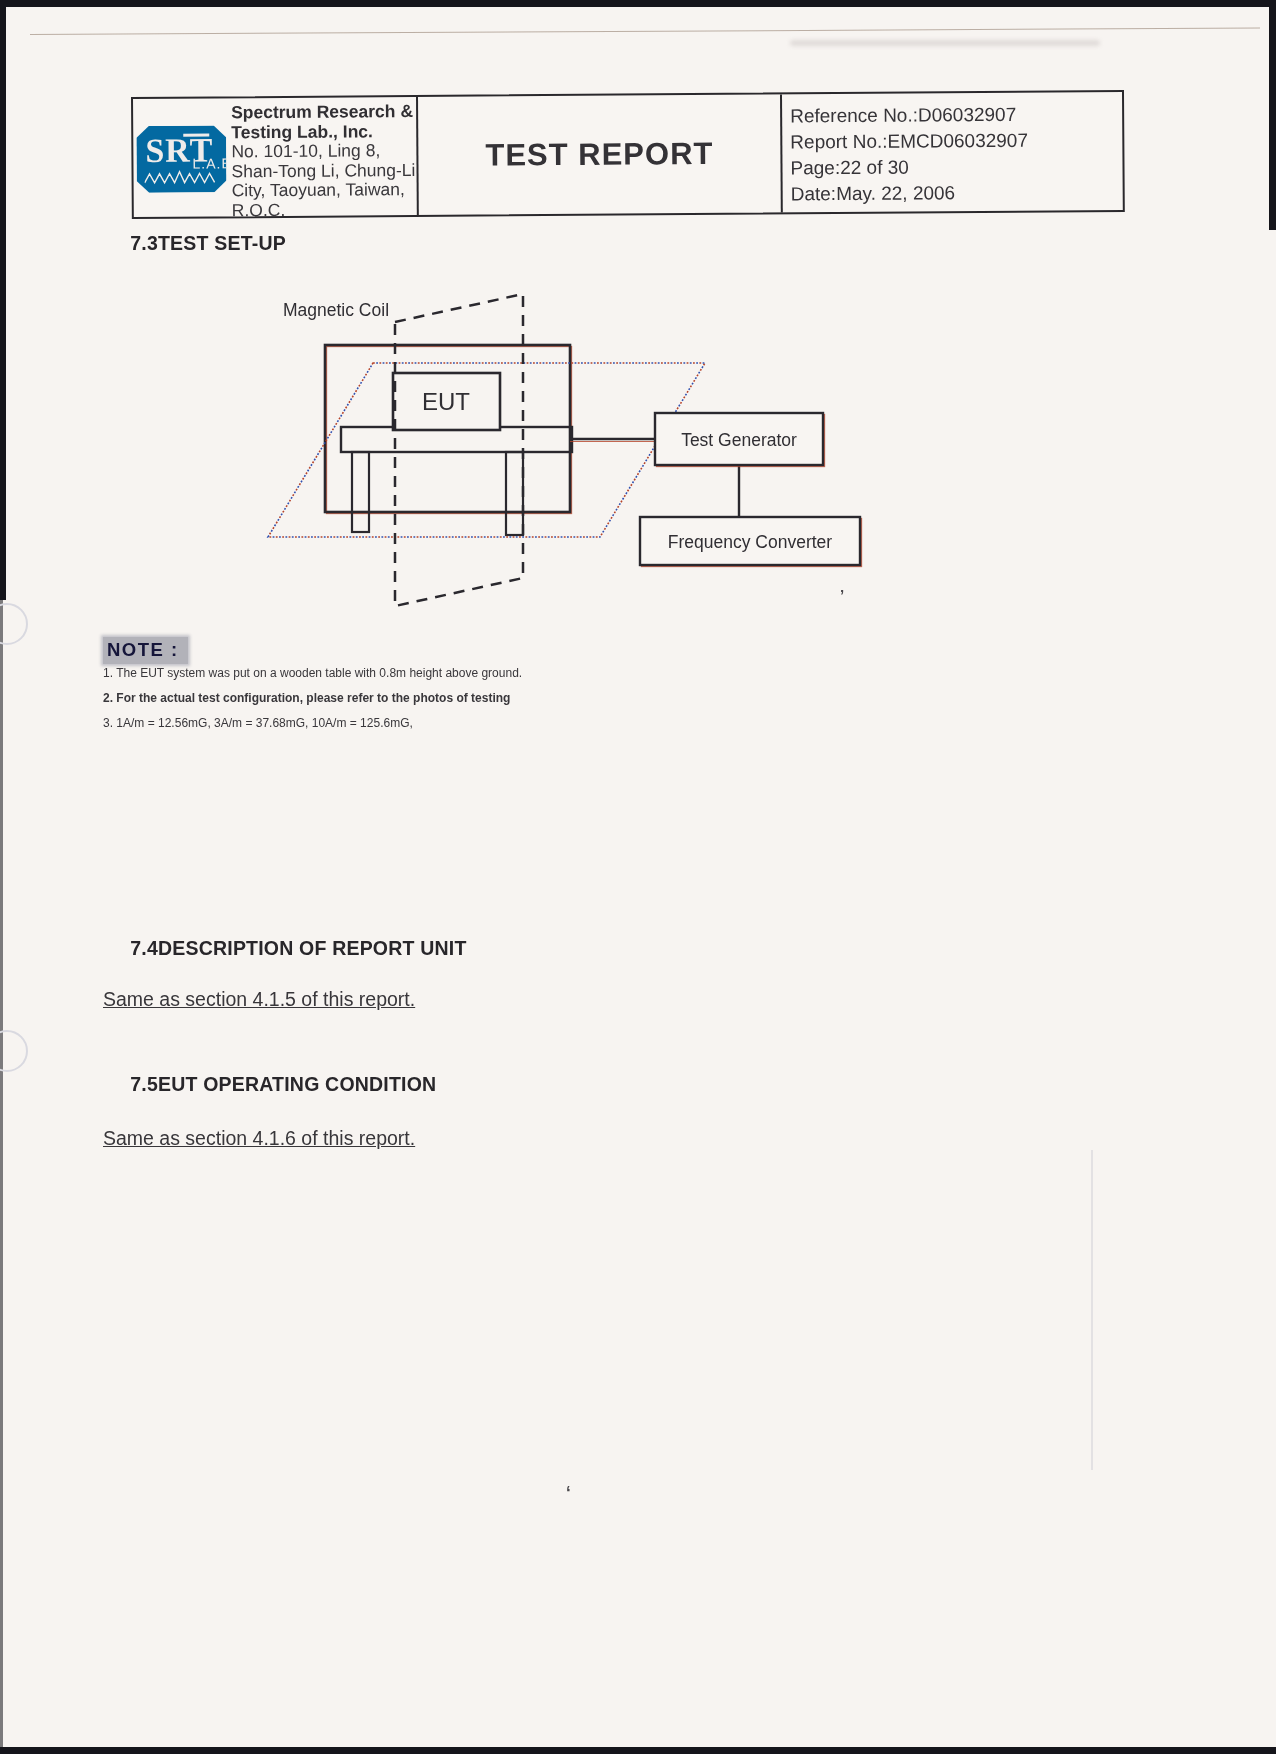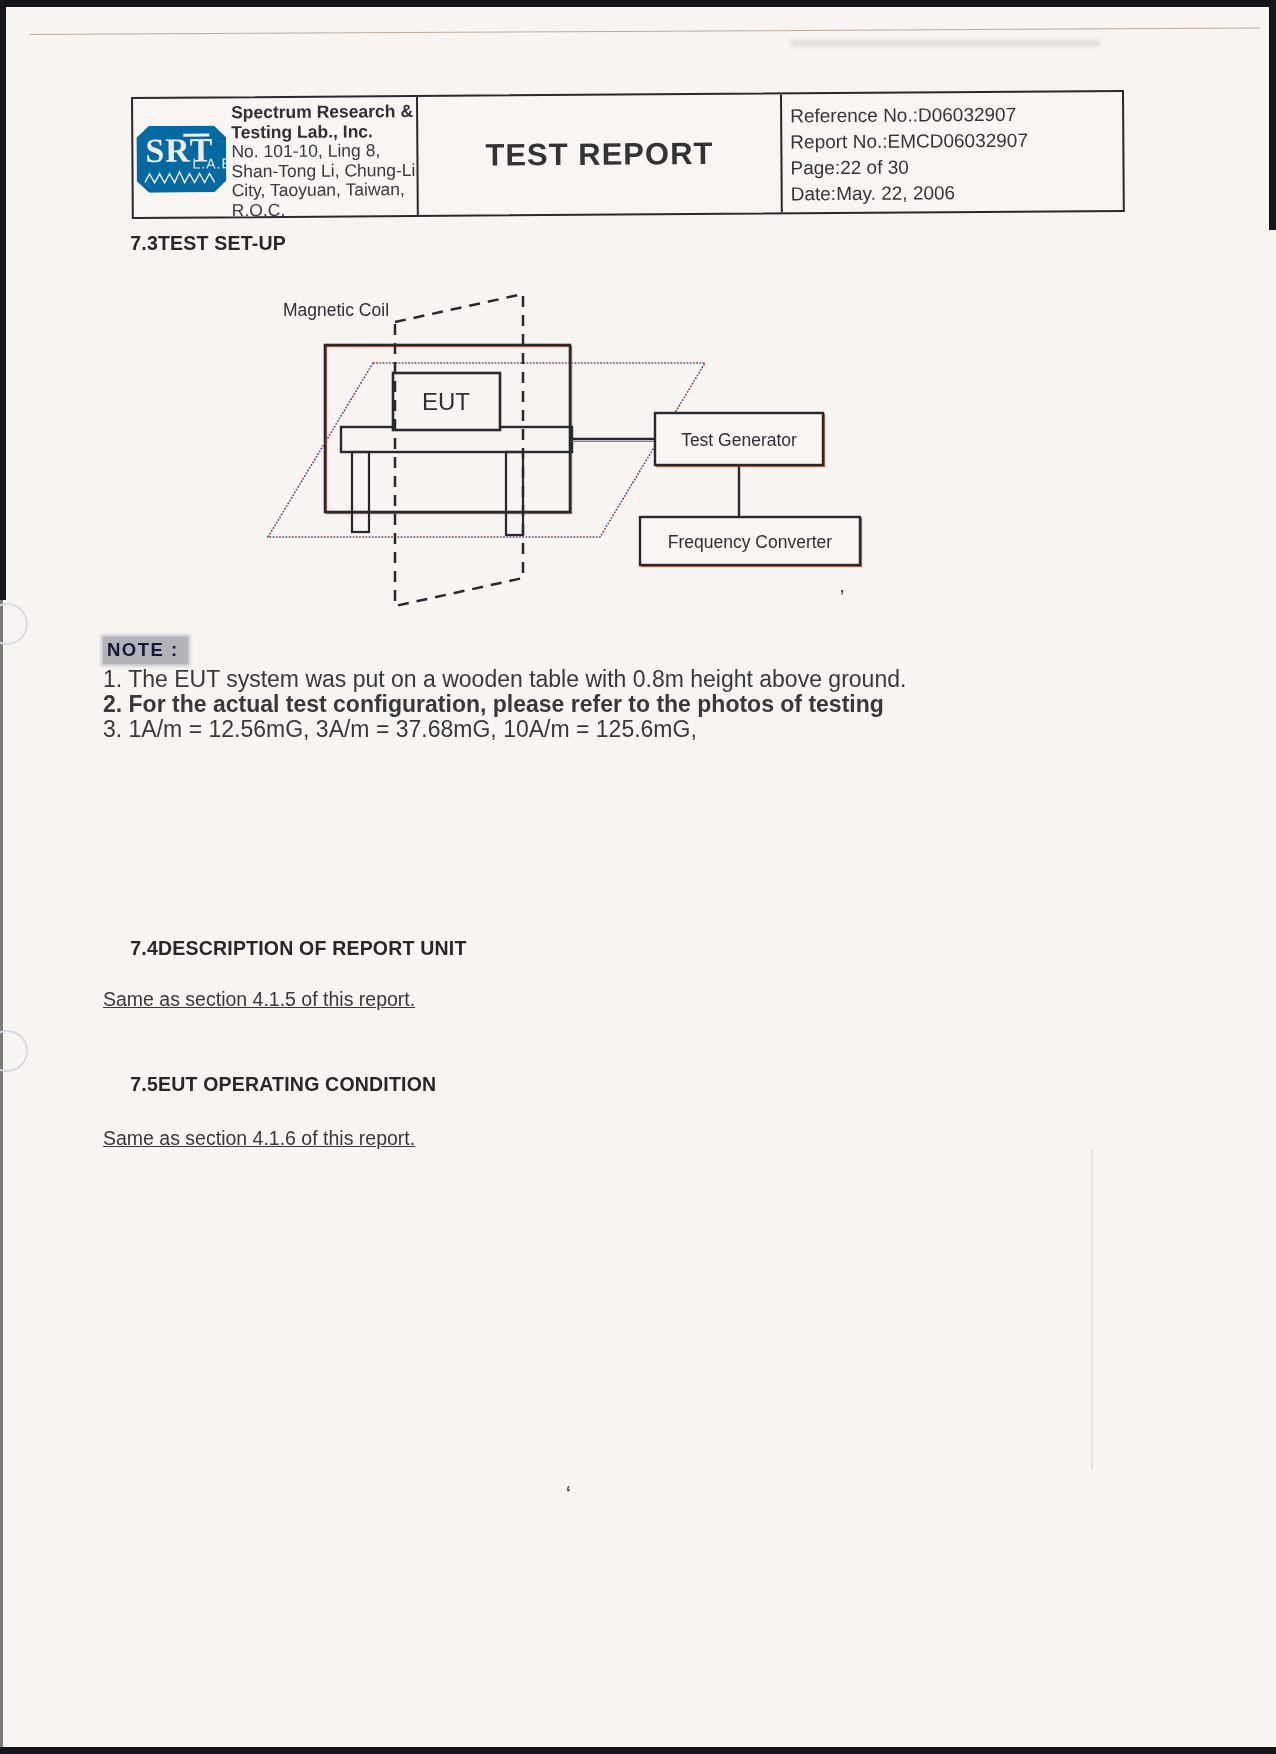--- a/index.html
+++ b/index.html
@@ -54,21 +54,21 @@
   
   .sec-heading{position:absolute;left:105px;font-size:19.5px;font-weight:700;
     color:#28262a;letter-spacing:.2px;text-align:right;}
   .sec-num{display:inline-block;width:53px;}
   .sec-body{position:absolute;left:103px;font-size:19.5px;color:#38363a;text-decoration:underline;}
 
   
   #note-label{position:absolute;left:103px;top:637px;padding:2px 9px 3px 4px;
     background:#b2b2b9;color:#16163a;font-weight:700;font-size:18.5px;
     letter-spacing:1.5px;box-shadow:0 0 3px 2px #c2c2c9;}
-  .note-line{position:absolute;left:103px;font-size:23px;color:#39373b;}
+  .note-line{position:absolute;left:103px;font-size:12px;color:#39373b;}
 
   #diagram-svg{position:absolute;left:230px;top:288px;}
   text{font-family:"Liberation Sans", sans-serif;fill:#302e33;}
 </style>
 </head>
 <body>
 
 <div id="page">
 
   <div class="edge edge-top"></div>

